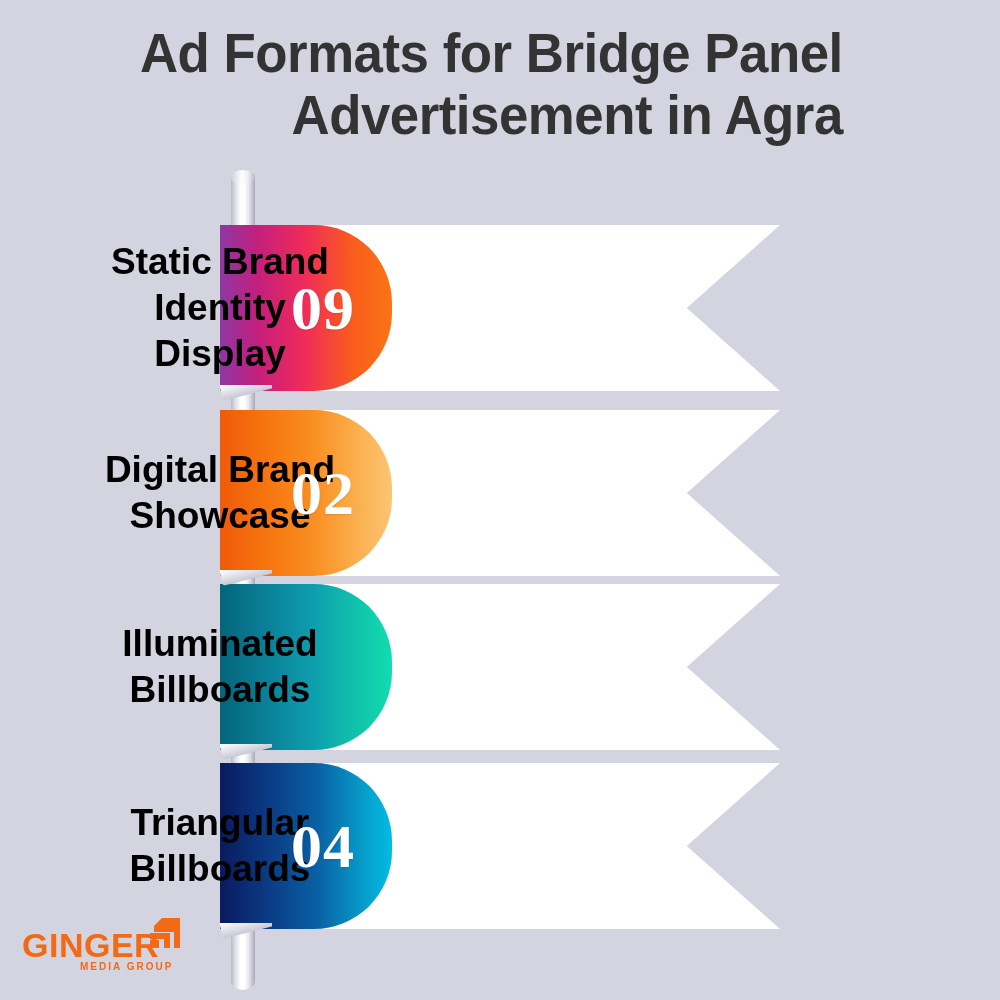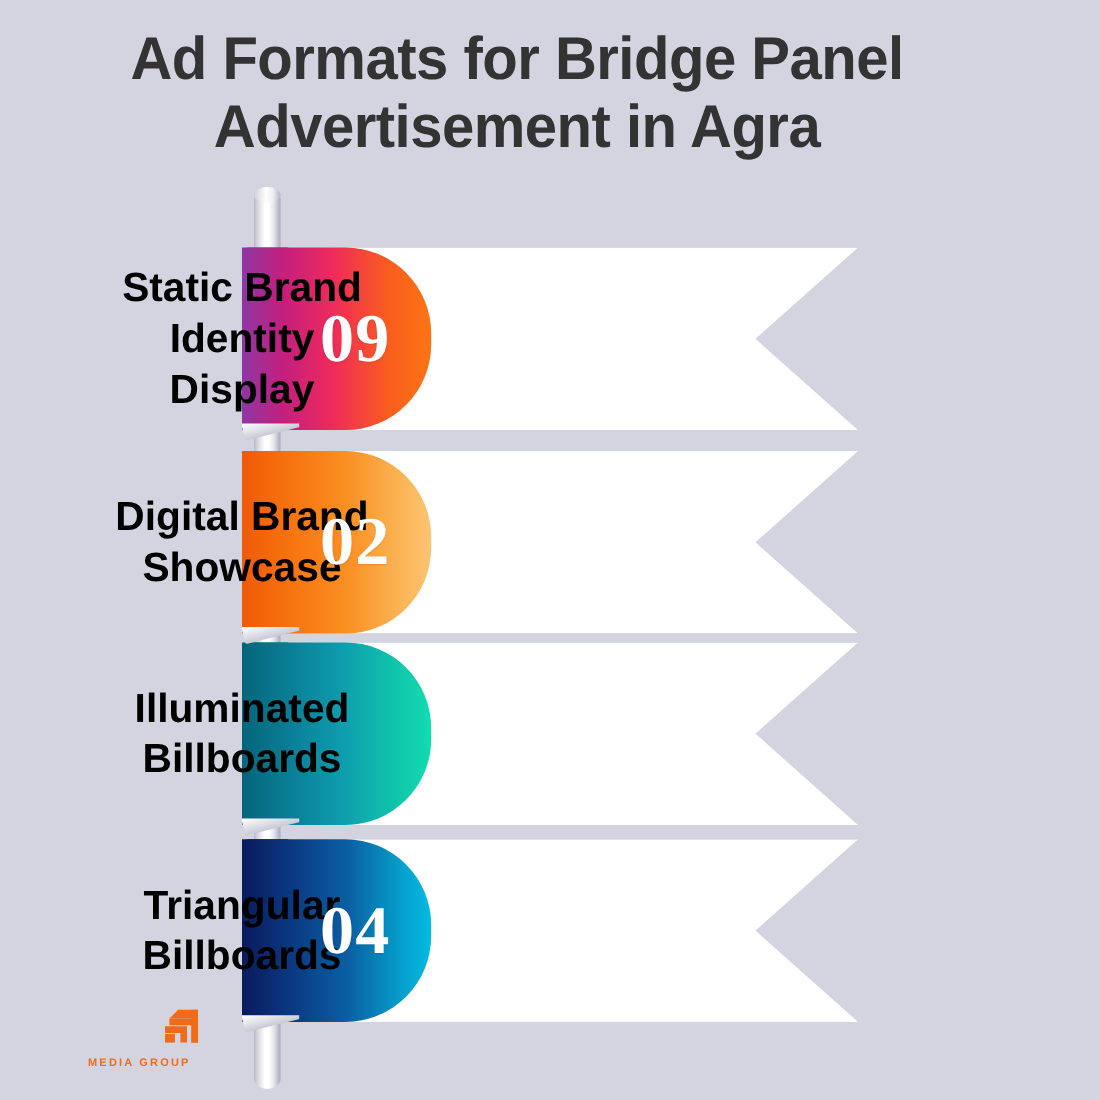--- a/index.html
+++ b/index.html
@@ -14,22 +14,21 @@
     overflow: hidden;
     position: relative;
   }
 
   
   #title-block {
     position: absolute;
     top: 22px;
     left: 0;
     width: 860px;
-    text-align: center;
-    padding-left: 40px;
+    text-align: right;
   }
   .title-line {
     font-family: "Liberation Sans", sans-serif;
     font-weight: bold;
     font-size: 55px;
     line-height: 62px;
     letter-spacing: -0.5px;
     color: #333333;
     white-space: nowrap;
     transform: scaleX(0.96);
@@ -255,20 +254,21 @@
   <div class="flag-wrap wrap4"></div>
   <div class="banner"></div>
   <div class="flag grad4"></div>
   <div class="flag-number">04</div>
   <div class="banner-text">Triangular
 Billboards</div>
   <div class="fold"></div>
 </div>
 
 <div id="logo">
+  <div id="logo-word">GINGER</div>
   <div id="logo-sub">MEDIA GROUP</div>
   <svg id="logo-mark" viewBox="0 0 34 32">
     <path d="M4 10 H30 V32 H24 V16 H4 Z" fill="#f26a16"></path>
     <path d="M0 17 H20 V32 H14 V23 H0 Z" fill="#f26a16"></path>
     <rect x="0" y="24" width="9" height="8" fill="#f26a16"></rect>
     <path d="M4 10 L12 2 H30 V10 Z" fill="#f26a16"></path>
     <path d="M30 2 V32 H24 V2 Z" fill="#f26a16"></path>
   </svg>
 </div>
 

